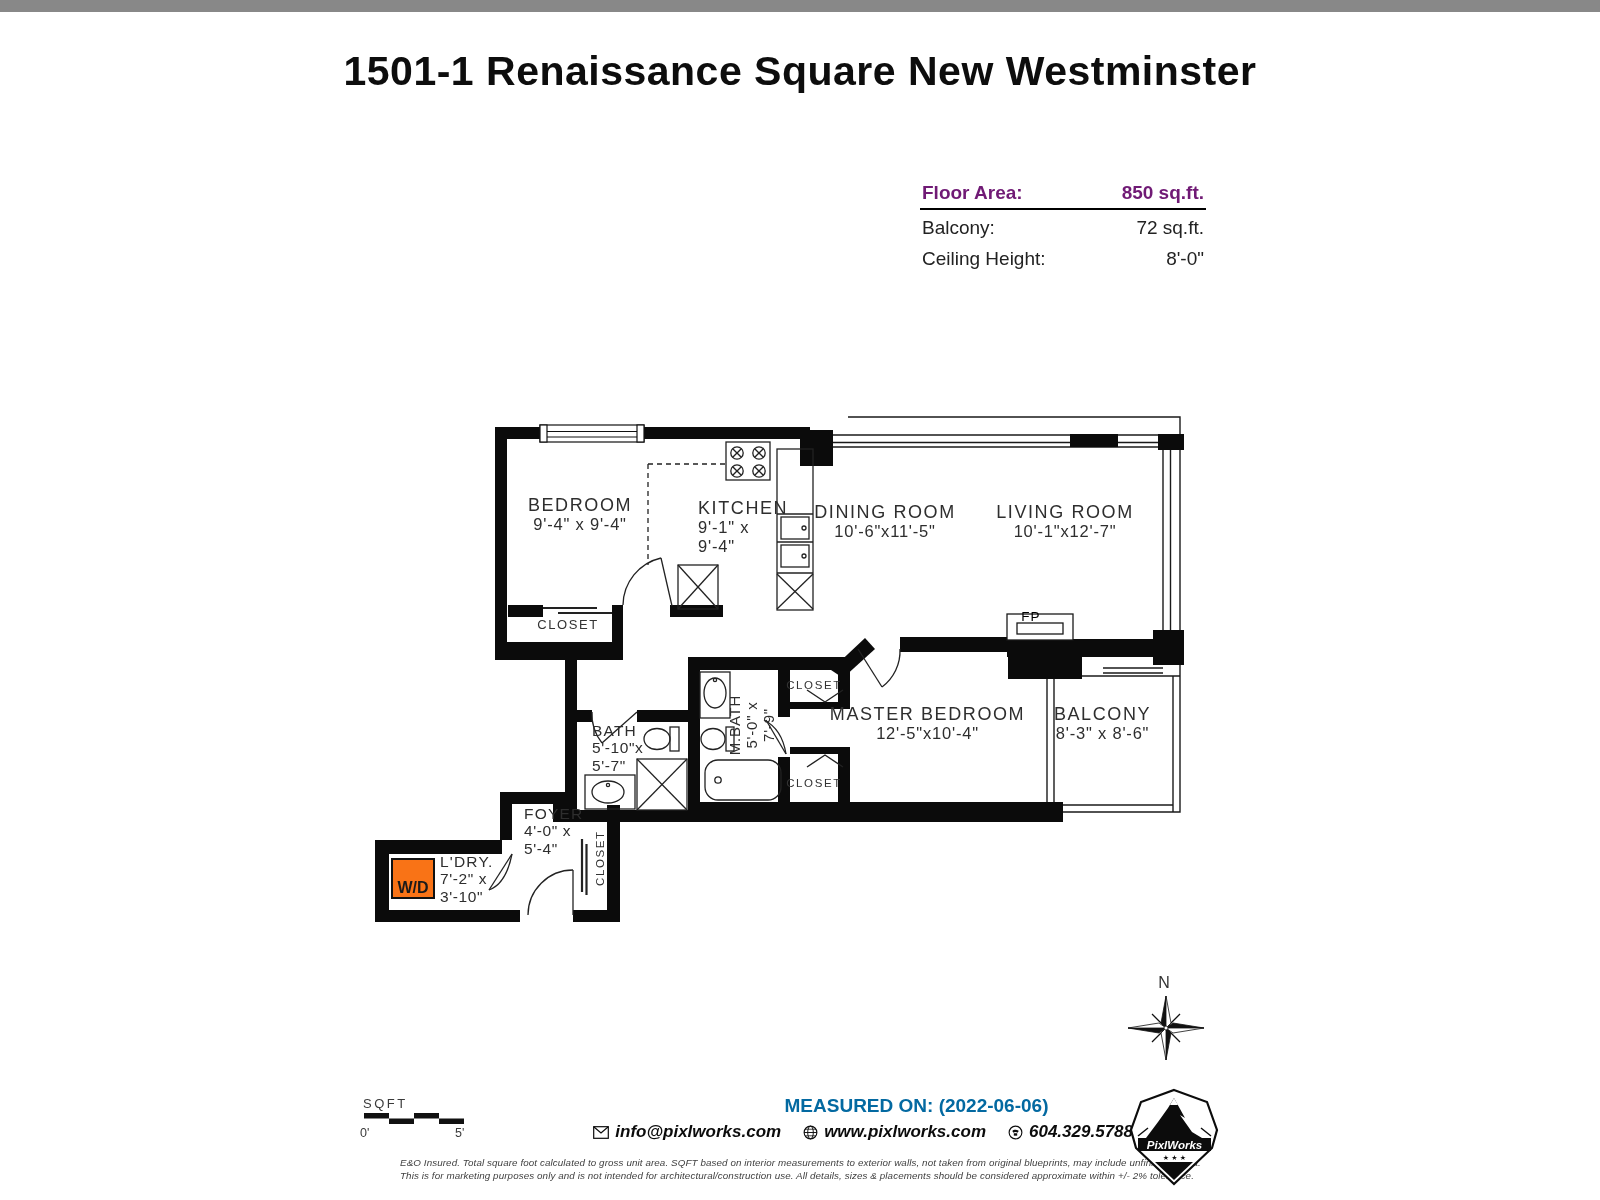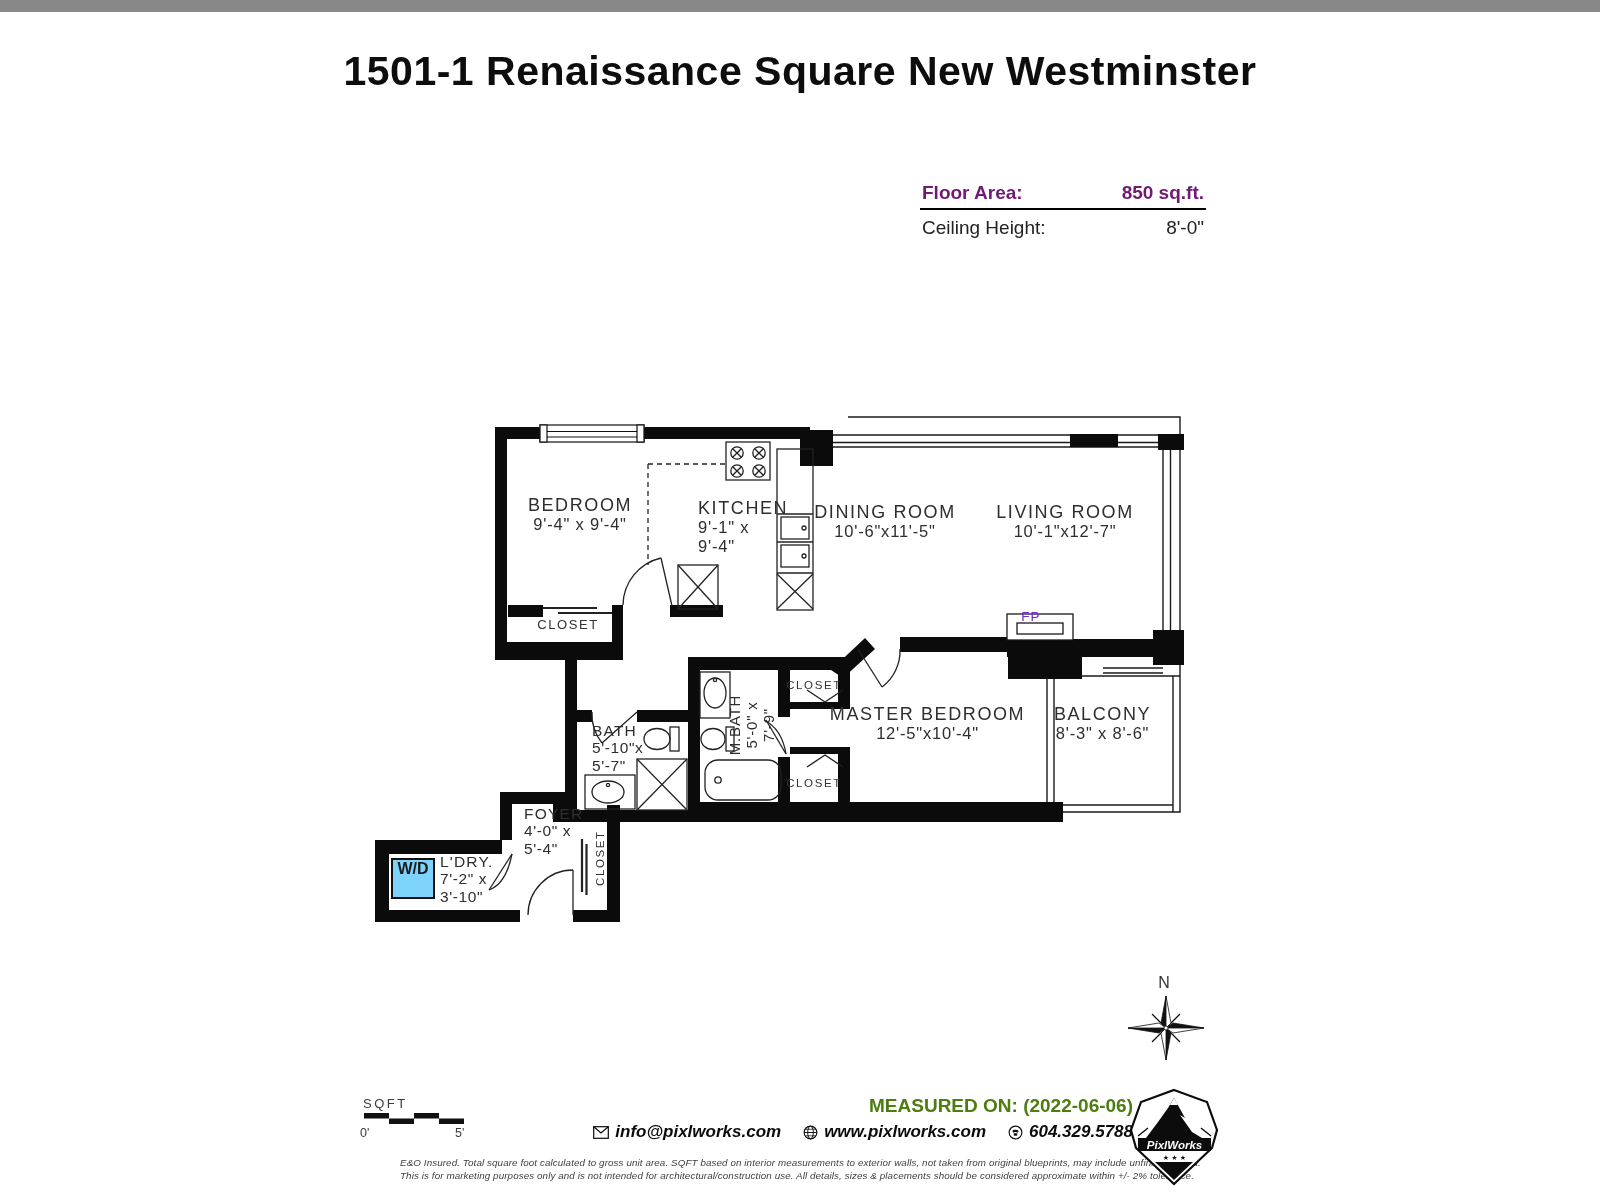--- a/index.html
+++ b/index.html
@@ -22,50 +22,54 @@
   .room-label.small .room-name{font-size:15.5px;letter-spacing:1.2px;}
   .room-label.small .room-dims{font-size:15.5px;letter-spacing:.6px;}
   .closet-label{position:absolute;font-size:11.5px;letter-spacing:1.6px;color:#333;
                 text-align:center;white-space:nowrap;}
   .closet-label.big{font-size:13px;}
   .rot{transform:rotate(-90deg);}
   .mbath-label{position:absolute;left:692px;top:687px;width:120px;height:52px;
                transform:rotate(-90deg);text-align:center;color:#2e2e2e;
                font-size:15px;line-height:17px;letter-spacing:.8px;}
   .wd-box{position:absolute;left:391px;top:846px;width:44px;height:41px;border:2.5px solid #111;
-          display:flex;align-items:flex-start;justify-content:center;font-weight:700;font-size:16px;
-          background:#7dd3fc;box-sizing:border-box;}
+          display:flex;align-items:flex-end;justify-content:center;font-weight:700;font-size:16px;
+          background:#f97316;box-sizing:border-box;}
   .fp-label{position:absolute;left:1010px;top:597px;width:42px;text-align:center;
-            font-size:13.5px;letter-spacing:1px;color:#6d28d9;}
+            font-size:13.5px;letter-spacing:1px;color:#000000;}
   
   .north-label{position:absolute;left:1142px;top:962px;width:44px;text-align:center;
                font-size:16px;color:#333;}
   
   .scale-label{position:absolute;left:363px;top:1084px;font-size:13px;letter-spacing:2.5px;color:#3a3a3a;}
   .scale-num{position:absolute;font-size:12.5px;color:#3a3a3a;}
   
-  .measured{position:absolute;left:700px;top:1083px;width:433px;text-align:right;
-            font-weight:700;font-size:19px;color:#4d7c0f;}
+  .measured{position:absolute;left:700px;top:1083px;width:433px;text-align:center;
+            font-weight:700;font-size:19px;color:#0369a1;}
   .contact{position:absolute;left:620px;top:1110px;width:513px;display:flex;justify-content:flex-end;
            gap:22px;font-weight:700;font-style:italic;font-size:17px;color:#0c0c0c;align-items:center;}
   .contact .item{display:flex;align-items:center;gap:6px;white-space:nowrap;}
   .disclaimer{position:absolute;left:400px;width:750px;text-align:right;font-style:italic;
               font-size:9.8px;color:#3f3f3f;letter-spacing:.1px;white-space:nowrap;}
 </style>
 </head>
 <body>
 
 <div class="page">
 
   <div class="title">1501-1 Renaissance Square New Westminster</div>
 
   <div class="info-panel">
     <div class="info-row first">
       <span>Floor Area:</span>
       <span>850 sq.ft.</span>
+    </div>
+    <div class="info-row">
+      <span>Balcony:</span>
+      <span>72 sq.ft.</span>
     </div>
     <div class="info-row">
       <span>Ceiling Height:</span>
       <span>8'-0"</span>
     </div>
   </div>
 
   <svg class="abs" style="left:370px;top:390px;" width="820" height="520" viewBox="0 0 820 520">
 
     <g stroke="#1a1a1a" stroke-width="1.4" fill="none">

